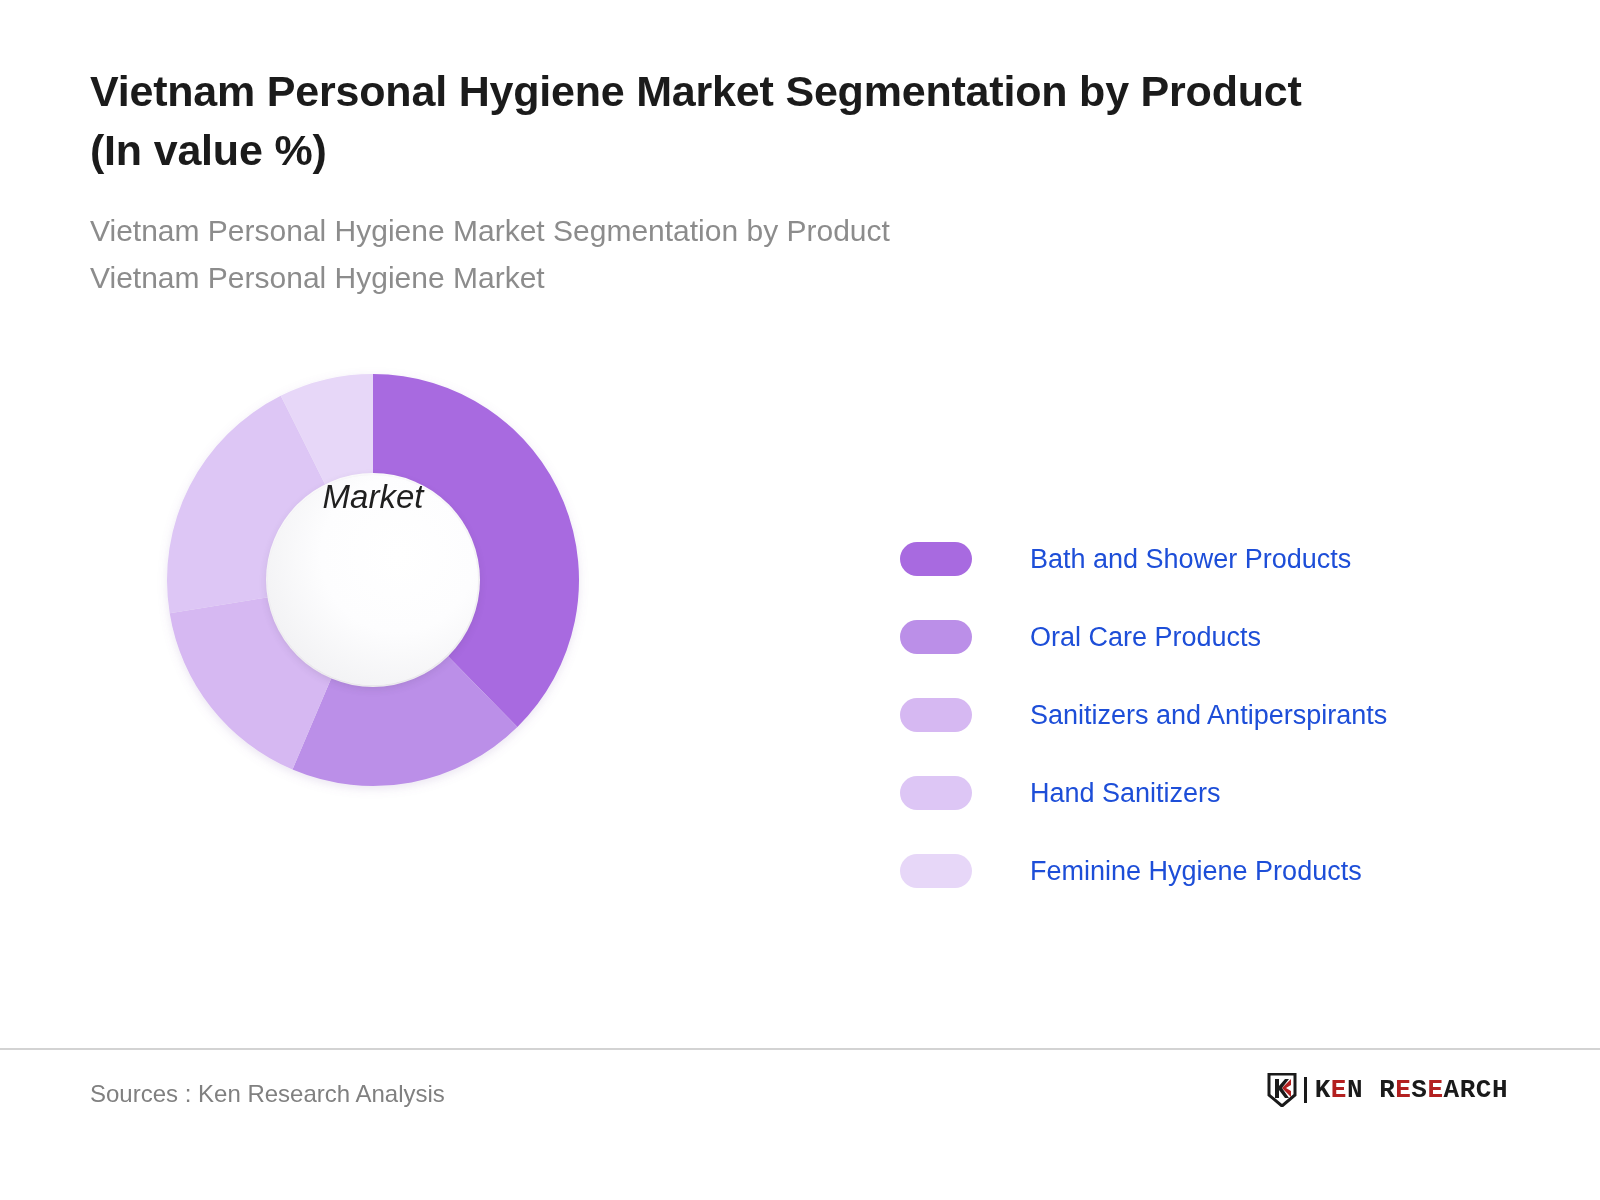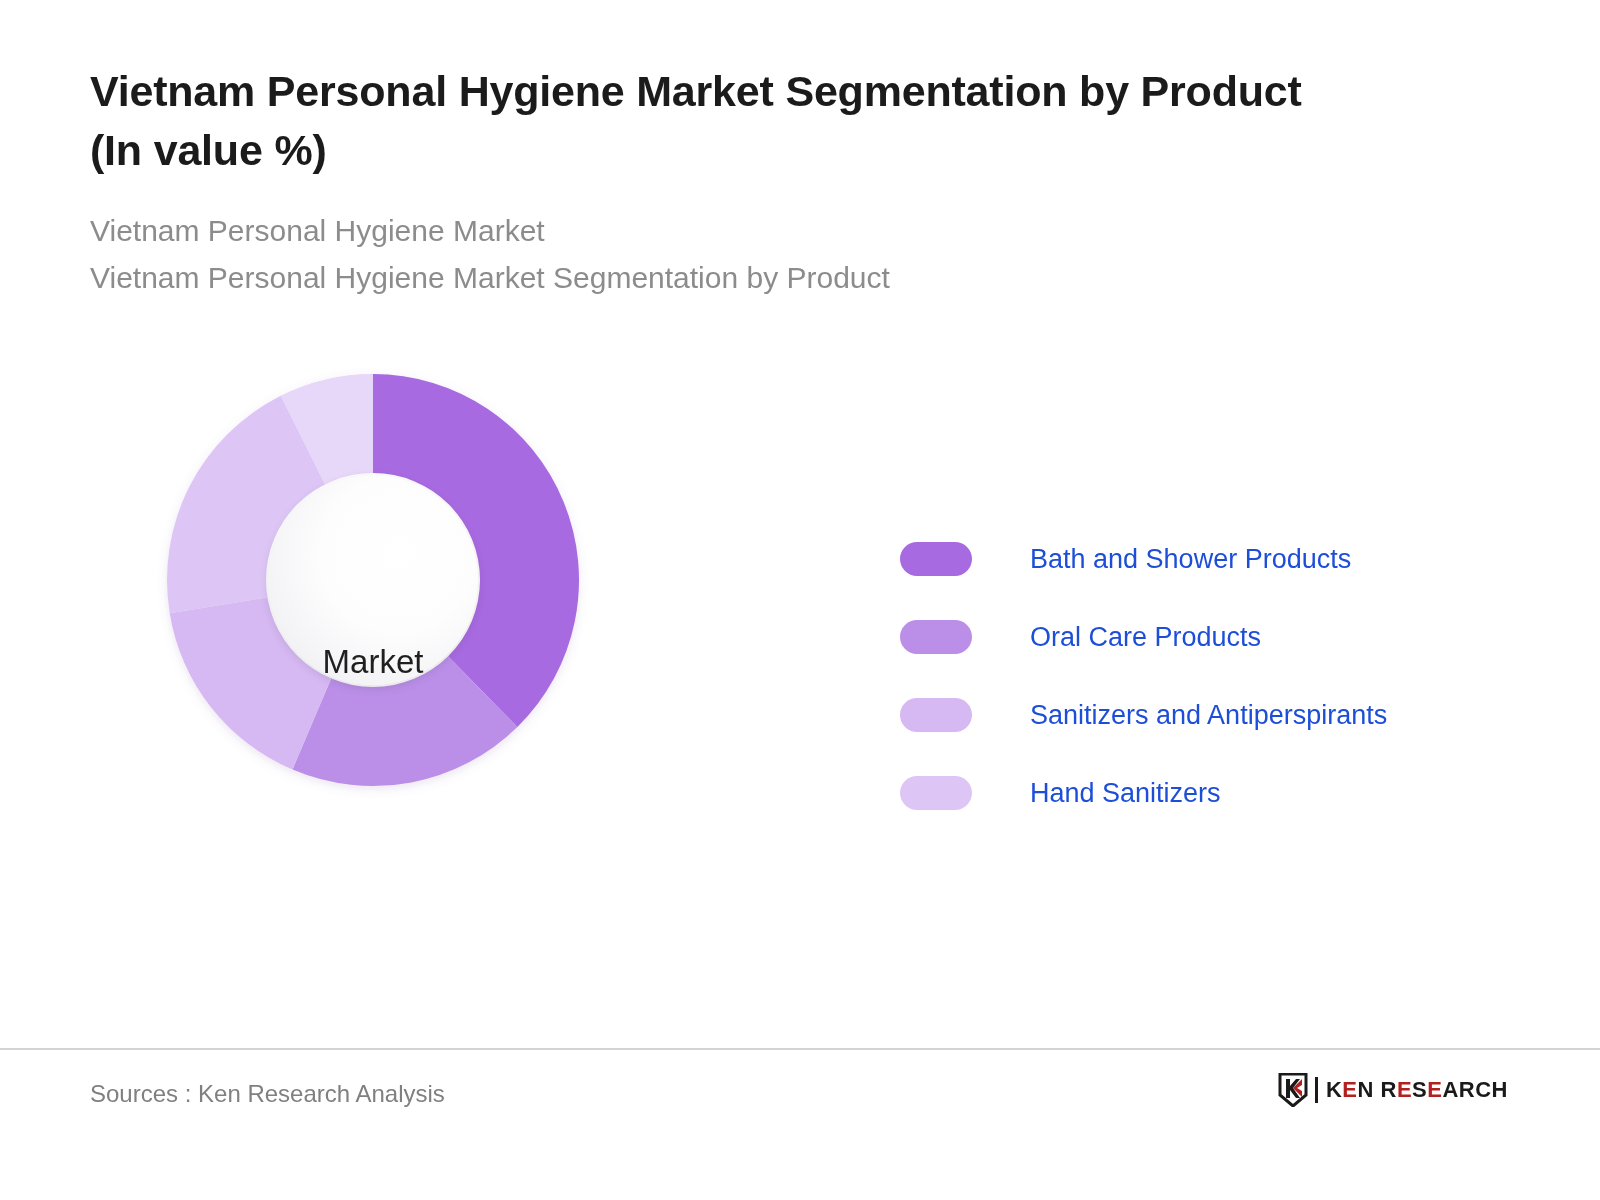--- a/index.html
+++ b/index.html
@@ -77,21 +77,22 @@
     width: 210px;
     height: 210px;
     margin-left: -105px;
     margin-top: -105px;
     border-radius: 50%;
     background: radial-gradient(circle at 62% 38%, #ffffff 0%, #fdfdfe 42%, #f2f2f4 78%, #e6e6e9 100%);
     box-shadow: 0 3px 10px rgba(60,50,80,0.16), 0 0 0 2px #ffffff;
     display: flex;
     flex-direction: column;
     align-items: center;
-    justify-content: flex-end;
+    justify-content: flex-start;
+    font-style: italic;
   }
   .hub-line {
     font-size: 33px;
     color: #1f1f1f;
     line-height: 1.35;
     text-align: center;
     white-space: nowrap;
   }
 
   
@@ -154,38 +155,38 @@
     height: 34px;
     margin-right: 7px;
   }
   .brand-div {
     width: 3px;
     height: 26px;
     background: #1a1a1a;
     margin-right: 8px;
   }
   .brand-text {
-    font-size: 22px;
+    font-size: 26px;
     font-weight: bold;
     letter-spacing: 0.5px;
     color: #1a1a1a;
-    font-family: Liberation Sans, sans-serif;
+    font-family: Liberation Mono, monospace;
   }
   .brand-text .accent { color: #b32020; }
 </style>
 </head>
 <body>
 
 <div class="page">
 
   <div class="header">
     <h1 class="chart-title">Vietnam Personal Hygiene Market Segmentation by Product (In value %)</h1>
     <div class="subtitle-block">
+      <p class="subtitle">Vietnam Personal Hygiene Market Segmentation by Product</p>
       <p class="subtitle">Vietnam Personal Hygiene Market</p>
-      <p class="subtitle">Vietnam Personal Hygiene Market Segmentation by Product</p>
     </div>
   </div>
 
   <div class="chart-area">
 
     <div class="donut-wrap">
       <svg class="donut-svg" viewBox="0 0 420 420">
         <defs>
           <filter id="donutShadow" x="-20%" y="-20%" width="140%" height="140%">
             <feDropShadow dx="0" dy="3" stdDeviation="5" flood-color="#8a6fb0" flood-opacity="0.18"></feDropShadow>
@@ -223,20 +224,24 @@
           <span class="legend-swatch" style="background: rgb(187, 143, 232);"></span>
           <span class="legend-label">Oral Care Products</span>
         </div>
         <div class="legend-item">
           <span class="legend-swatch" style="background: rgb(214, 184, 242);"></span>
           <span class="legend-label">Sanitizers and Antiperspirants</span>
         </div>
         <div class="legend-item">
           <span class="legend-swatch" style="background: rgb(221, 198, 245);"></span>
           <span class="legend-label">Hand Sanitizers</span>
+        </div>
+        <div class="legend-item">
+          <span class="legend-swatch" style="background: rgb(231, 215, 248);"></span>
+          <span class="legend-label">Feminine Hygiene Products</span>
         </div>
       </div>
 
   </div>
 
   <div class="footer-rule"></div>
   <div class="footer">
     <div class="footer-source">Sources : Ken Research Analysis</div>
     <div class="brand">
       <svg class="brand-mark" viewBox="0 0 30 34">

